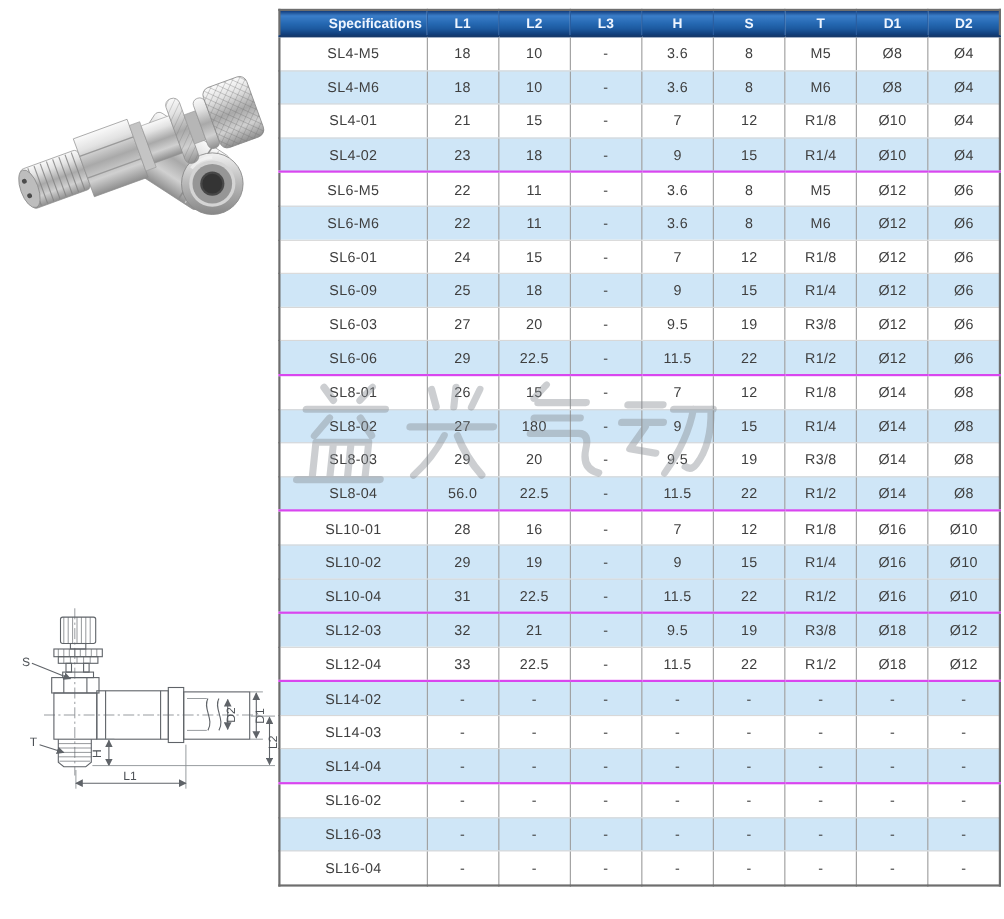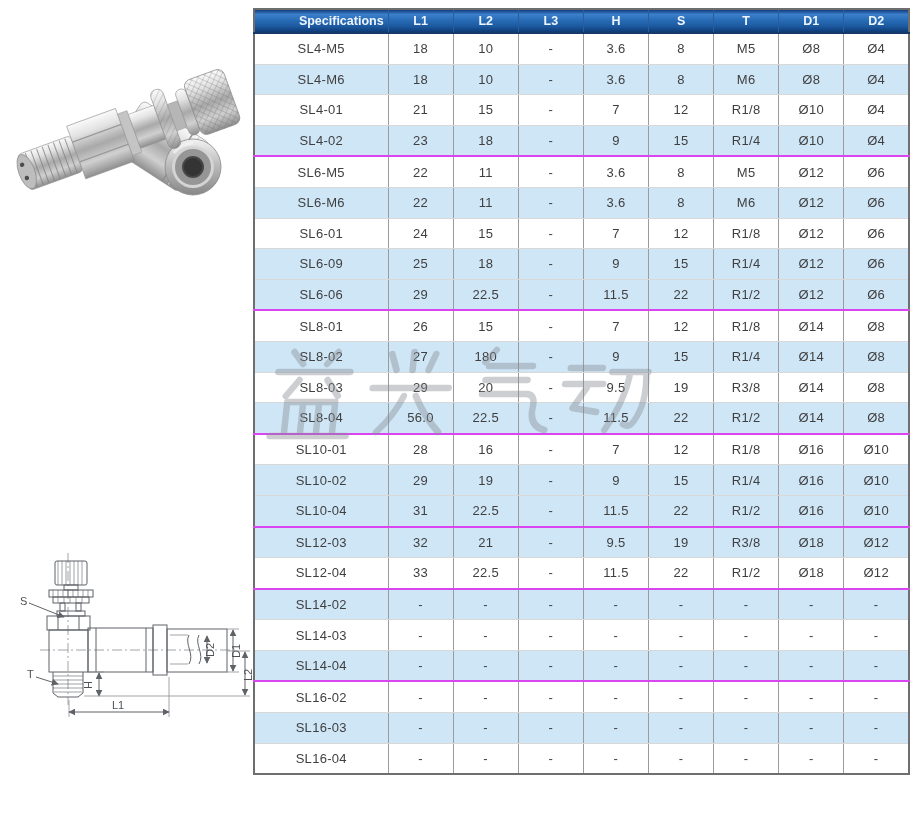--- a/index.html
+++ b/index.html
@@ -318,20 +318,31 @@
         <td>SL6-09</td>
         <td>25</td>
         <td>18</td>
         <td>-</td>
         <td>9</td>
         <td>15</td>
         <td>R1/4</td>
         <td>Ø12</td>
         <td>Ø6</td>
       </tr>
+      <tr class="white">
+        <td>SL6-03</td>
+        <td>27</td>
+        <td>20</td>
+        <td>-</td>
+        <td>9.5</td>
+        <td>19</td>
+        <td>R3/8</td>
+        <td>Ø12</td>
+        <td>Ø6</td>
+      </tr>
       <tr class="blue group-end">
         <td>SL6-06</td>
         <td>29</td>
         <td>22.5</td>
         <td>-</td>
         <td>11.5</td>
         <td>22</td>
         <td>R1/2</td>
         <td>Ø12</td>
         <td>Ø6</td>

